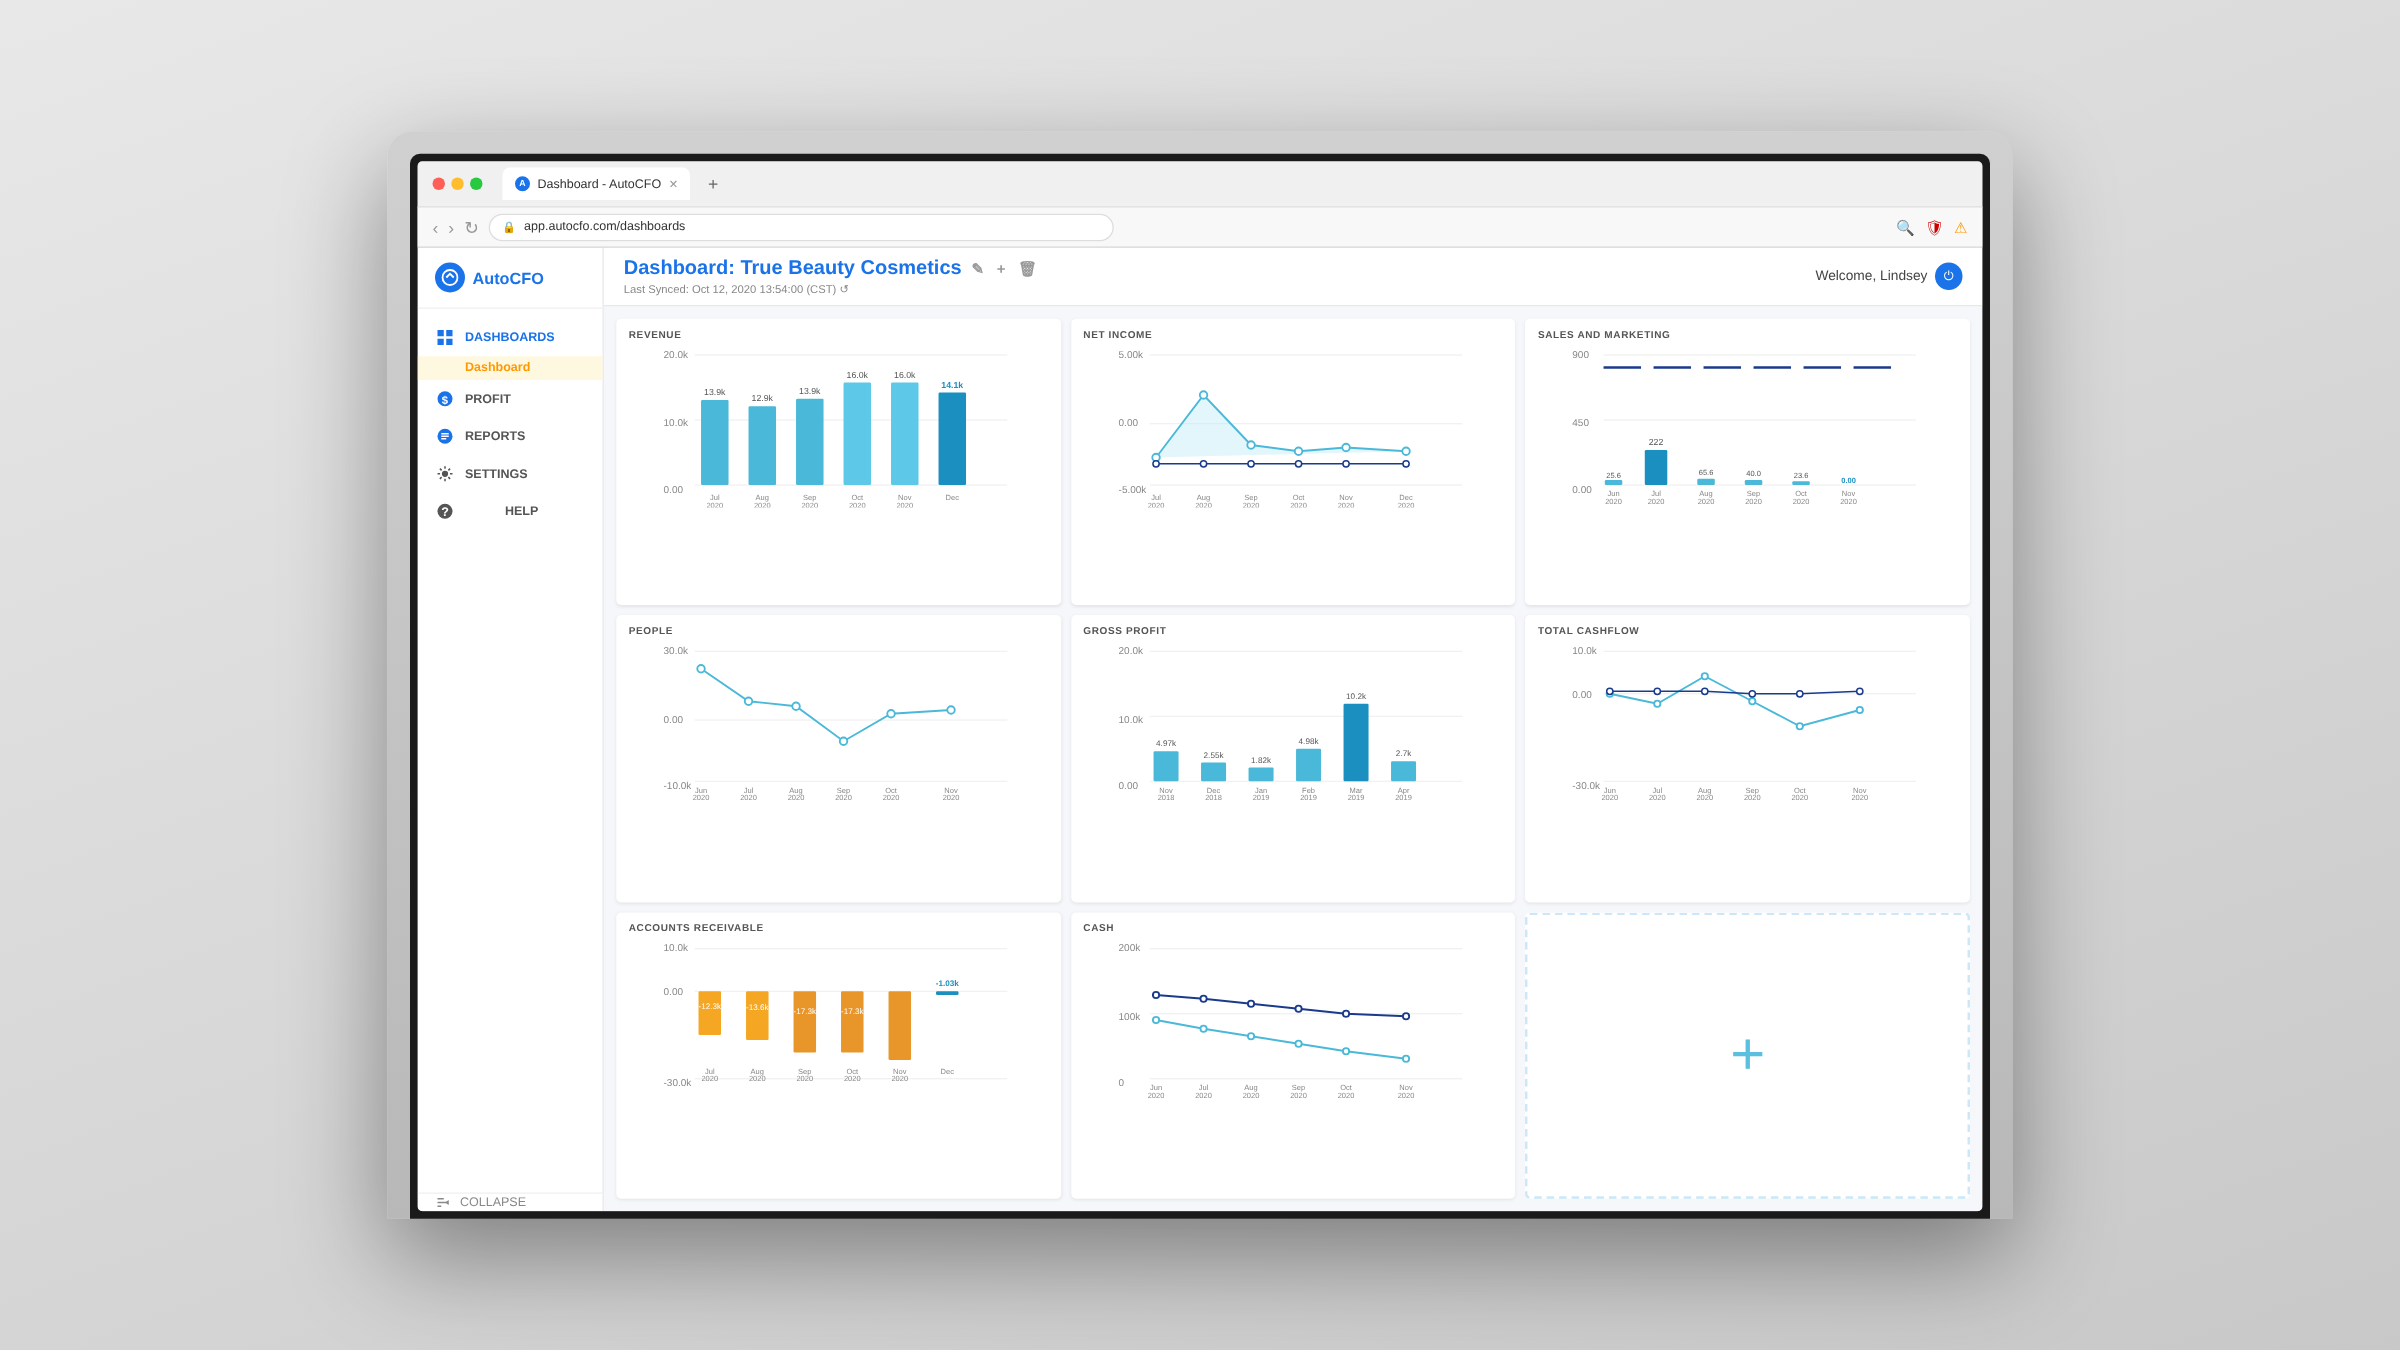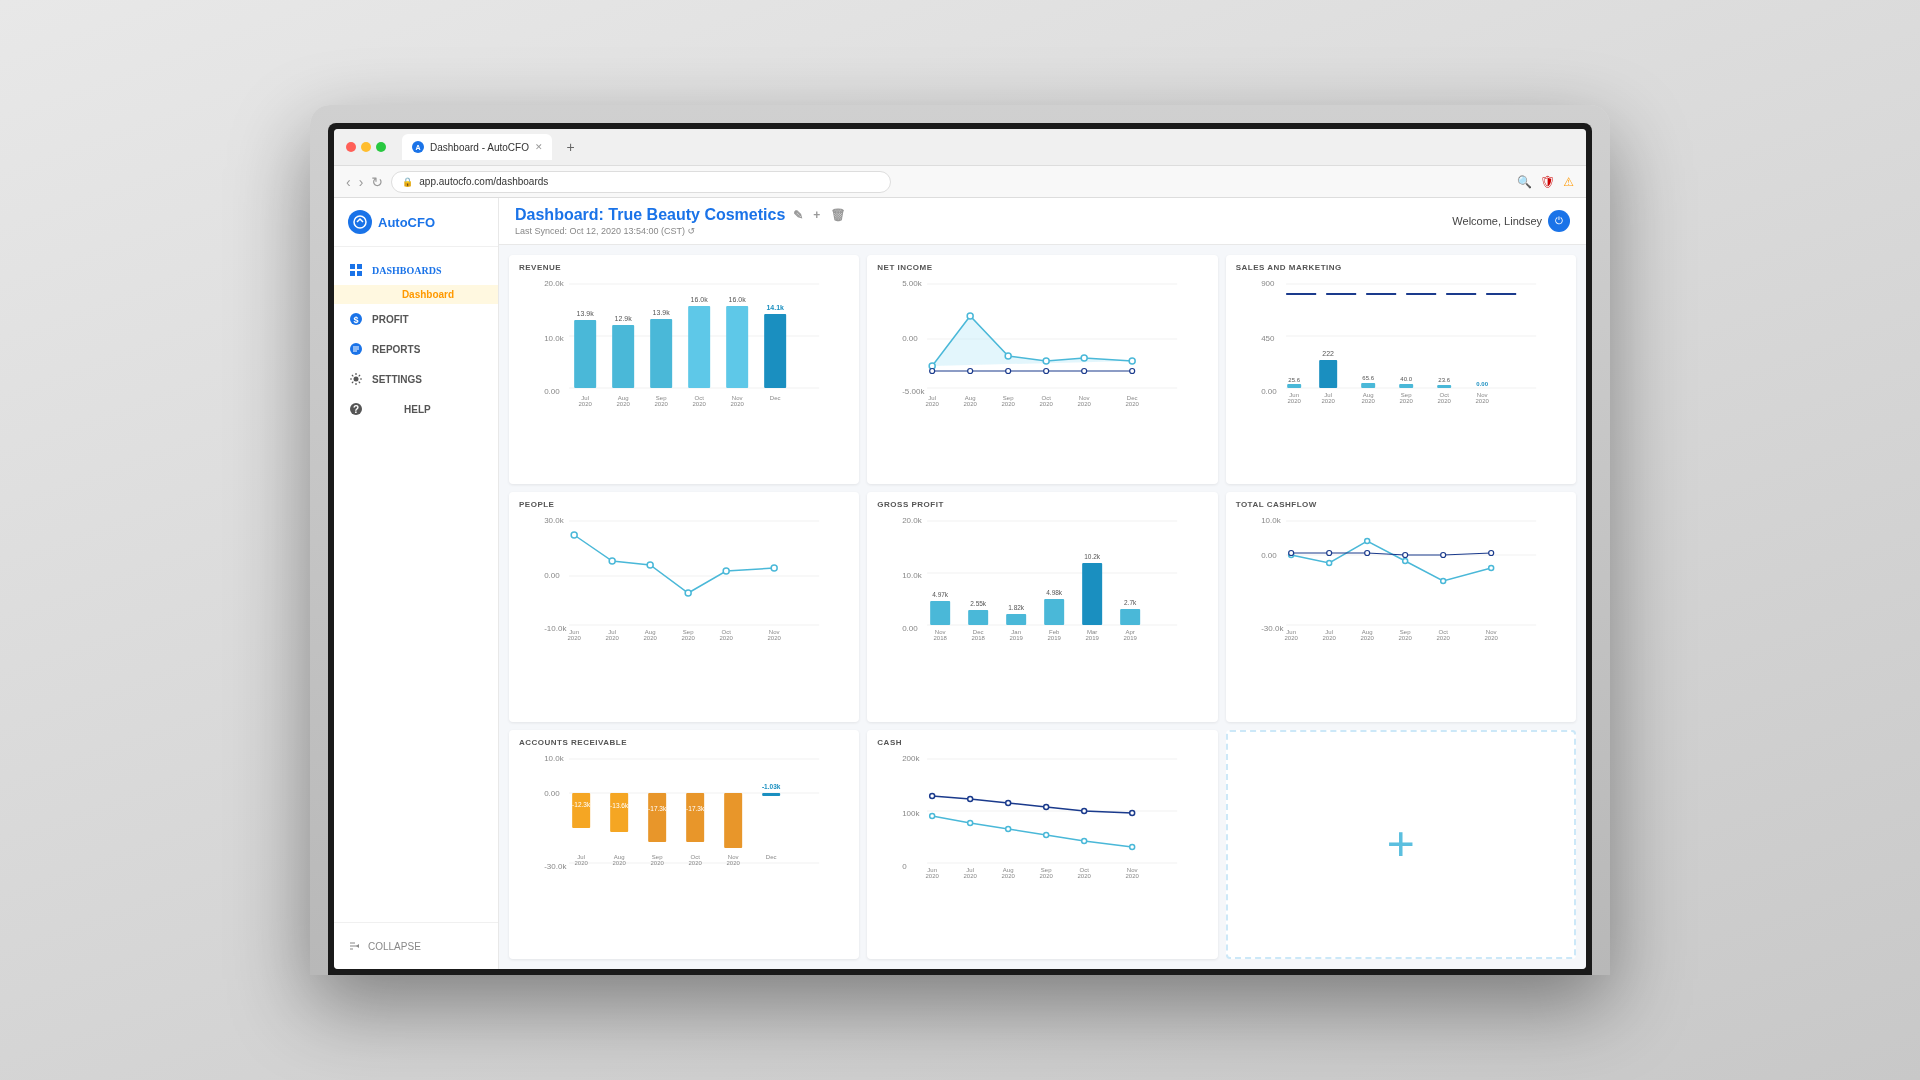--- a/index.html
+++ b/index.html
@@ -139,27 +139,26 @@
 
     
     .app-layout {
       display: flex;
       flex: 1;
       overflow: hidden;
     }
 
     
     .sidebar {
-      width: 165px;
+      width: 149px;
       background: #fff;
       border-right: 1px solid #e8e8e8;
       flex-shrink: 0;
       display: flex;
       flex-direction: column;
-      text-align: center;
     }
     .sidebar-logo {
       display: flex;
       align-items: center;
       gap: 6px;
       padding: 12px 14px;
       border-bottom: 1px solid #f0f0f0;
     }
     .logo-icon {
       width: 24px;
@@ -202,21 +201,21 @@
     }
     .nav-sub-item {
       padding: 4px 14px 4px 38px;
       font-size: 10px;
       color: #f90;
       font-weight: 600;
       cursor: pointer;
       background: #fff8e0;
     }
     .sidebar-collapse {
-      padding: 16px 14px;
+      padding: 0 14px;
       display: flex;
       align-items: center;
       gap: 6px;
       font-size: 10px;
       color: #888;
       cursor: pointer;
       border-top: 1px solid #f0f0f0;
     }
 
     
@@ -377,21 +376,21 @@
           <div class="sidebar-nav">
             <div class="nav-item active">
               <div class="nav-icon">
                 <svg width="14" height="14" viewBox="0 0 14 14">
                     <rect x="1" y="1" width="5" height="5" fill="#1a73e8"></rect>
                     <rect x="8" y="1" width="5" height="5" fill="#1a73e8"></rect>
                     <rect x="1" y="8" width="5" height="5" fill="#1a73e8"></rect>
                     <rect x="8" y="8" width="5" height="5" fill="#1a73e8"></rect>
                   </svg>
               </div>
-              <span style="color:#1a73e8;font-size:10px;font-weight:700;font-family:Liberation Serif, serif;">DASHBOARDS</span>
+              <span style="color:#1a73e8;font-size:10px;font-weight:700;">DASHBOARDS</span>
             </div>
             <div class="nav-sub-item">Dashboard</div>
 
             <div class="nav-item">
               <div class="nav-icon">
                 <svg width="14" height="14" viewBox="0 0 14 14">
                     <circle cx="7" cy="7" r="6" fill="#1a73e8"></circle>
                     <text x="7" y="11" text-anchor="middle" fill="white" font-size="9" font-weight="bold">$</text>
                   </svg>
               </div>

